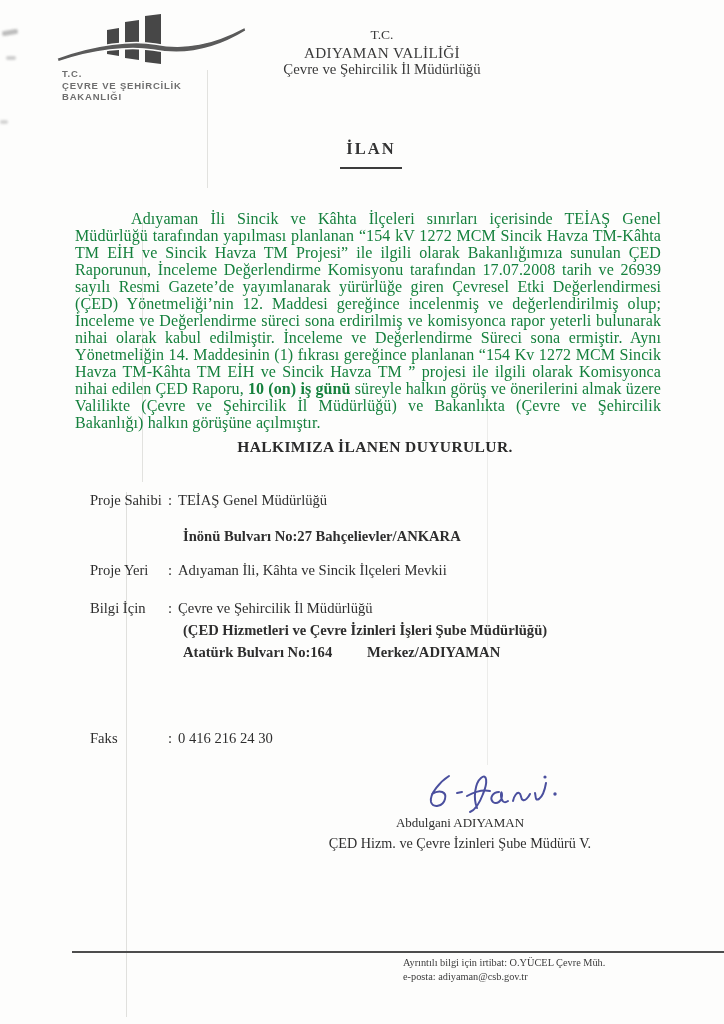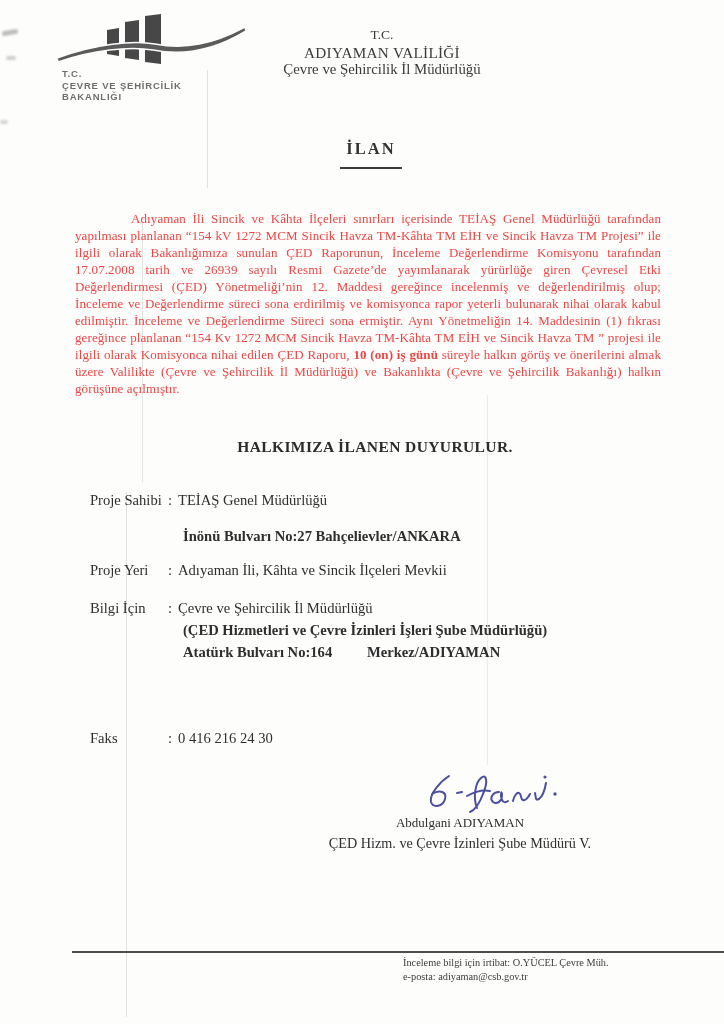--- a/index.html
+++ b/index.html
@@ -28,22 +28,22 @@
   .header-center .authority{font-size:15.2px;letter-spacing:.3px;}
   
   .doc-title{position:absolute;left:0;top:139px;width:742px;text-align:center;}
   .doc-title span{
     display:inline-block;font-weight:bold;font-size:16.5px;letter-spacing:2px;
     color:#333;border-bottom:2.5px solid #3c3c3c;padding:0 6px 8px;
   }
   
   .paragraph{
     position:absolute;left:75px;top:210px;width:586px;
-    font-size:13px;line-height:17px;text-align:justify;text-indent:56px;
-    letter-spacing:.1px;color:#ef4444;
+    font-size:16px;line-height:17px;text-align:justify;text-indent:56px;
+    letter-spacing:.1px;color:#15803d;
   }
   .paragraph b{font-weight:bold;}
   
   .proclamation{
     position:absolute;left:0;top:438px;width:750px;text-align:center;
     font-weight:bold;font-size:15.5px;letter-spacing:.4px;color:#2b2b2b;
   }
   
   .row{position:absolute;left:90px;font-size:14.6px;color:#2e2e2e;white-space:nowrap;}
   .lbl{display:inline-block;width:78px;}
@@ -136,17 +136,17 @@
       </g>
       <circle cx="132" cy="7" r="1.6" fill="#4a4f9e"></circle>
       <circle cx="142" cy="24" r="1.7" fill="#4a4f9e"></circle>
     </svg>
     <div class="sig-name">Abdulgani ADIYAMAN</div>
     <div class="sig-title">ÇED Hizm. ve Çevre İzinleri Şube Müdürü V.</div>
   </div>
 
   <div class="footer-rule"></div>
   <div class="footer-right">
-    <div>İnceleme bilgi için irtibat: O.YÜCEL Çevre Müh.</div>
+    <div>Ayrıntılı bilgi için irtibat: O.YÜCEL Çevre Müh.</div>
     <div>e-posta: adiyaman@csb.gov.tr</div>
   </div>
 
 </div>
 
 </body></html>

